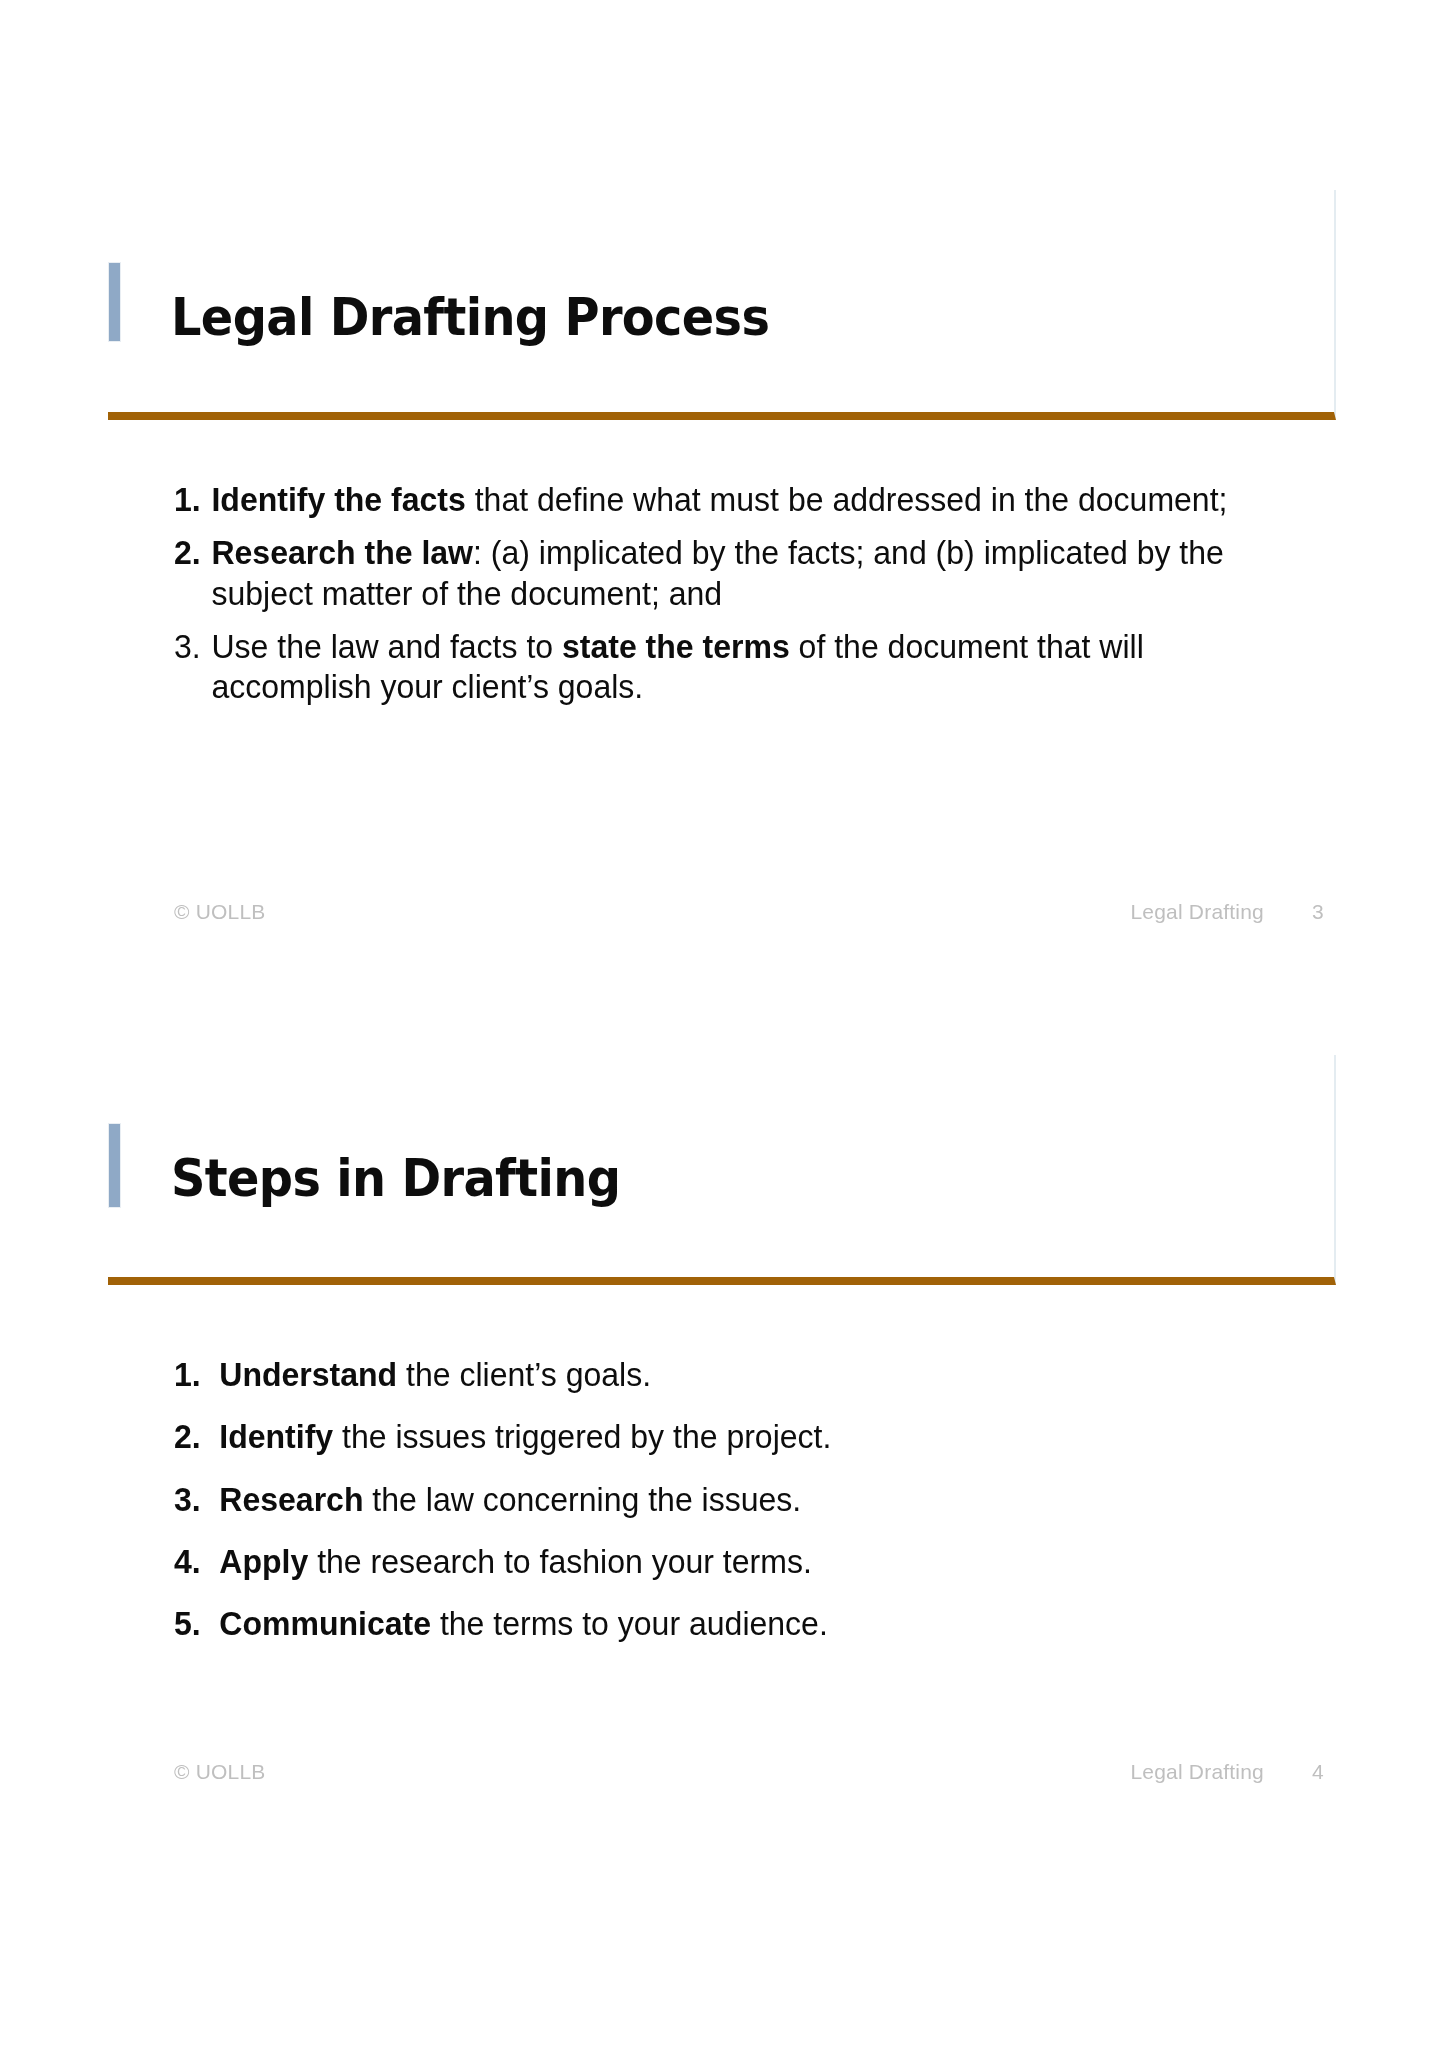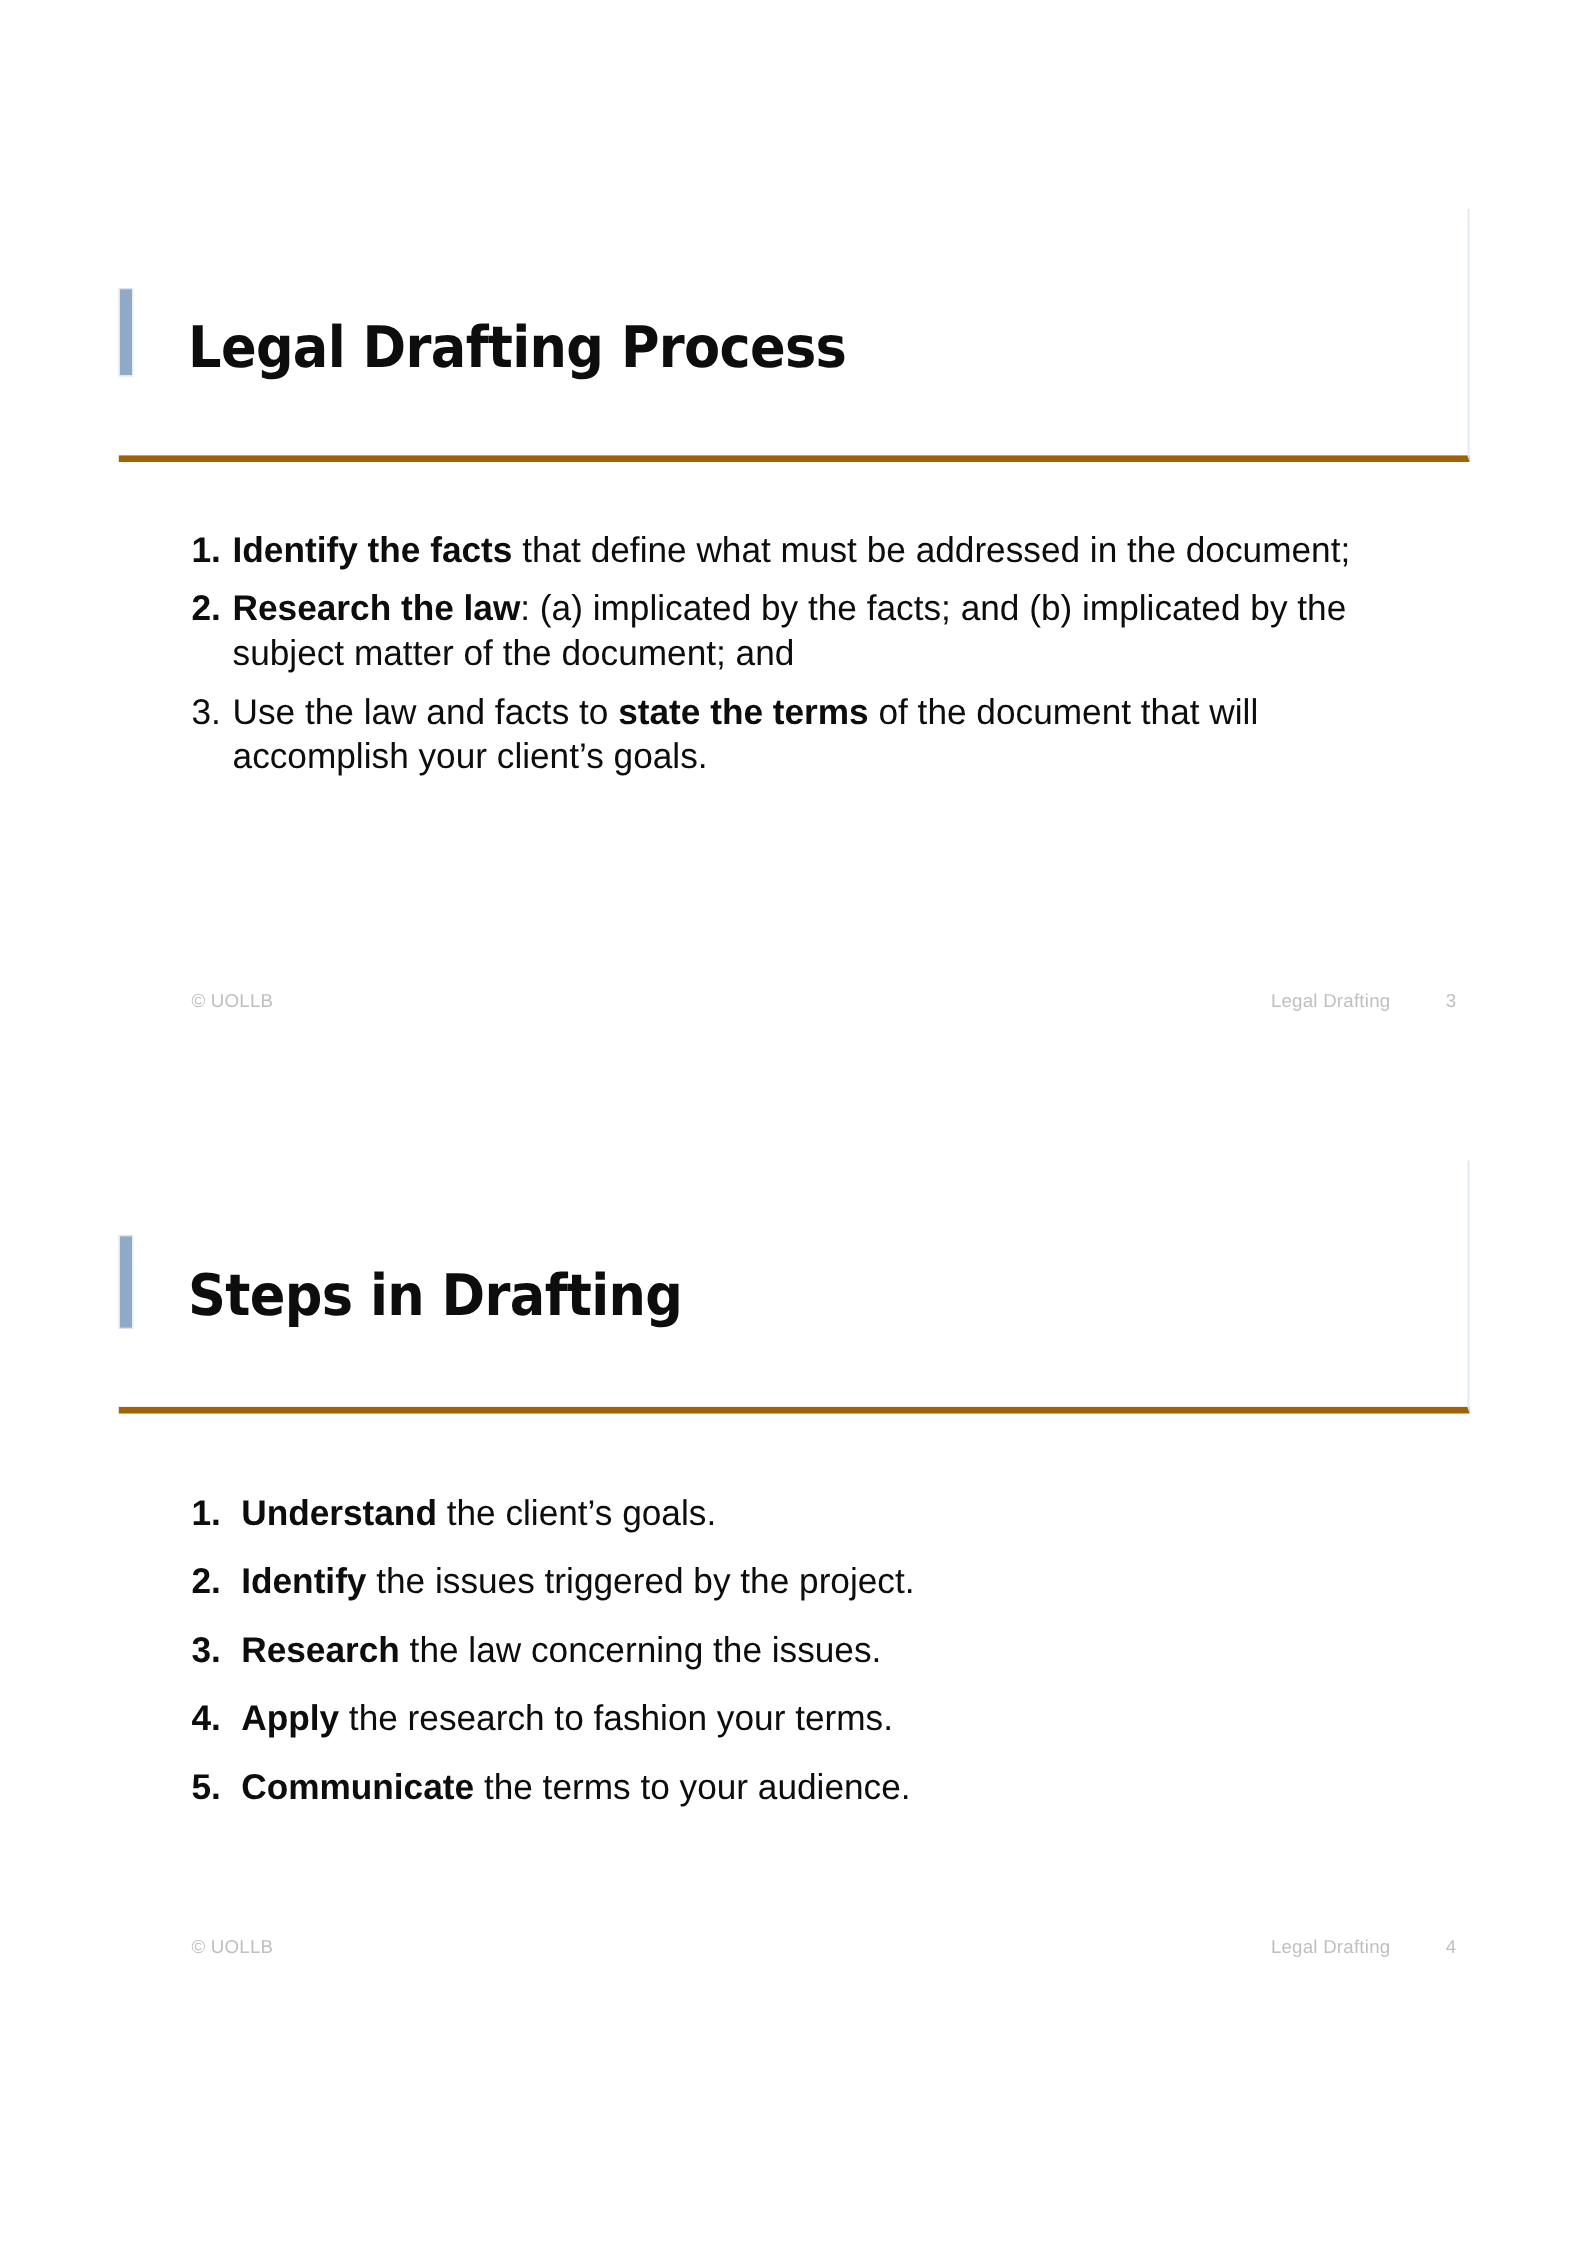--- a/index.html
+++ b/index.html
@@ -32,21 +32,21 @@
     width: 1228px;
   }
   .slide-1 { top: 190px; }
   .slide-2 { top: 1055px; }
 
   
   .slide-header {
     position: relative;
     height: 230px;
     border-right: 2px solid #e4ecf1;
-    border-bottom: 6px solid #a16207;
+    border-bottom: 8px solid #a16207;
     box-sizing: border-box;
   }
   .slide-2 .slide-header {
     height: 230px;
   }
 
   .accent-bar {
     position: absolute;
     left: 0;
     width: 13px;
@@ -112,21 +112,21 @@
   }
   .item-text b { font-weight: bold; }
 
   
   .slide-footer {
     position: absolute;
     left: 66px;
     width: 1150px;
     display: flex;
     align-items: baseline;
-    font-size: 17px;
+    font-size: 21px;
     color: #bfbfbf;
     letter-spacing: 0.2px;
   }
   .slide-1 .slide-footer { top: 710px; }
   .slide-2 .slide-footer { top: 705px; }
 
   .footer-left   { flex: 0 0 405px; text-align: left; }
   .footer-center { flex: 1 1 auto;  text-align: right; }
   .footer-right  { flex: 0 0 60px;  text-align: right; }
 </style>

